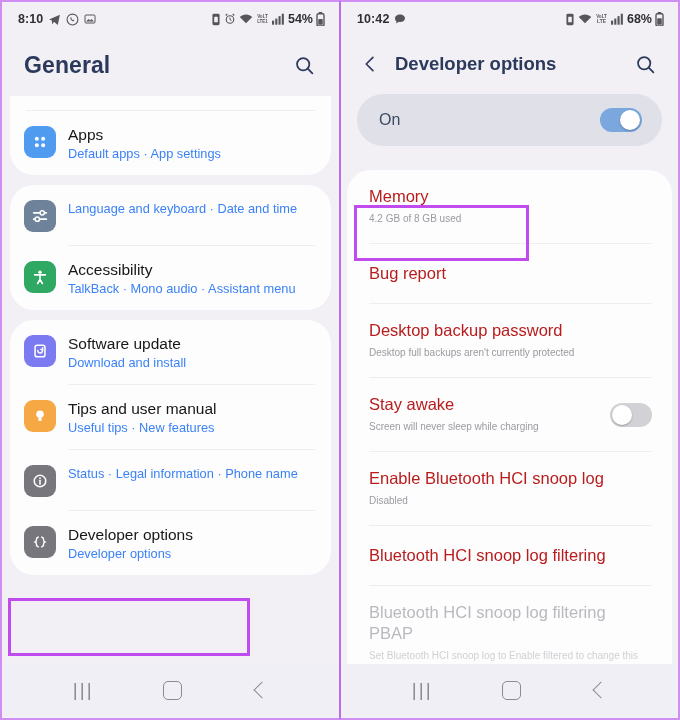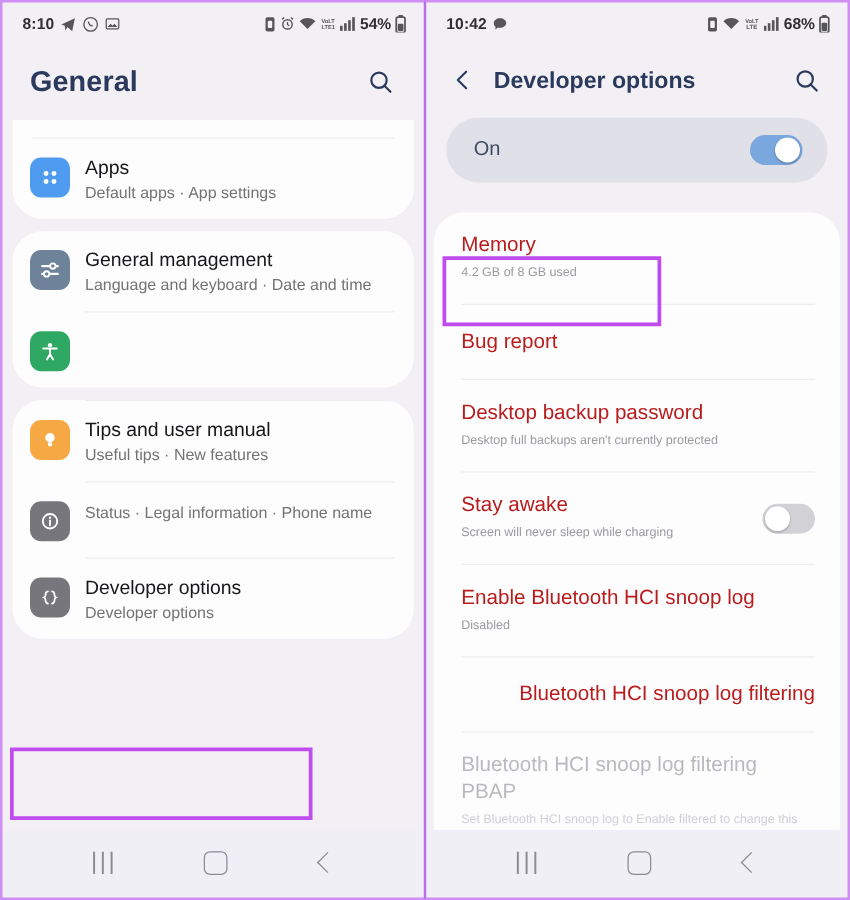--- a/index.html
+++ b/index.html
@@ -70,21 +70,21 @@
   .switch .knob{position:absolute;top:2px;width:20px;height:20px;border-radius:50%;background:#fff;box-shadow:0 1px 2px rgba(0,0,0,.25);}
   .switch.on .knob{left:20px;}
   .switch.off .knob{left:2px;}
 
   
   .card{background:#fdfdfe;border-radius:24px;margin:0 6px 10px 6px;overflow:hidden;}
   .card.first{border-radius:0 0 24px 24px;margin-top:0;}
   .row{display:flex;align-items:flex-start;padding:13px 16px 13px 14px;box-sizing:border-box;position:relative;cursor:pointer;}
   .row .tex{flex:1;min-width:0;padding-top:1px;}
   .row .ttl{font-size:15.5px;color:#17171a;line-height:19px;}
-  .row .sub{font-size:12.8px;color:#737373;line-height:16px;margin-top:2px;}
+  .row .sub{font-size:12.8px;color:#3b82f6;line-height:16px;margin-top:2px;}
   .sep{height:1px;background:#eeeef1;margin:0 16px 0 58px;}
   .sep.full{margin-left:16px;}
   .appicon{width:32px;height:32px;border-radius:9px;flex:0 0 auto;margin:2px 12px 0 0;display:flex;align-items:center;justify-content:center;}
 
   .ghostrow{height:14px;opacity:.35;}
 
   
   .rcard{background:#fdfdfe;border-radius:24px 24px 0 0;margin:0 4px 0 4px;overflow:hidden;}
   .rrow{padding:16px 20px 16px 22px;box-sizing:border-box;position:relative;display:flex;align-items:center;cursor:pointer;}
   .rrow .rtex{flex:1;min-width:0;}
@@ -215,36 +215,52 @@
         <div class="card">
           <div class="row">
             <div class="appicon" style="background:#6e8399;">
               <svg width="18" height="18" viewBox="0 0 20 20">
                   <path d="M3 6.5h14M3 13.5h14" stroke="#fff" stroke-width="1.9" stroke-linecap="round"></path>
                   <circle cx="12.5" cy="6.5" r="2.4" fill="#6e8399" stroke="#fff" stroke-width="1.7"></circle>
                   <circle cx="7" cy="13.5" r="2.4" fill="#6e8399" stroke="#fff" stroke-width="1.7"></circle>
                 </svg>
             </div>
             <div class="tex">
-              <div class="ttl">General management</div>
               <div class="sub">Language and keyboard  ·  Date and time</div>
             </div>
           </div>
           <div class="sep"></div>
           <div class="row">
             <div class="appicon" style="background:#2fa864;">
               <svg width="18" height="18" viewBox="0 0 20 20">
                   <circle cx="10" cy="4.6" r="1.9" fill="#fff"></circle>
                   <path d="M4 7.6h12M10 7.6v5M10 12.6l-2.6 4.6M10 12.6l2.6 4.6" stroke="#fff" stroke-width="1.8" stroke-linecap="round"></path>
                 </svg>
             </div>
+            <div class="tex">
+              <div class="ttl">Accessibility</div>
+              <div class="sub">TalkBack  ·  Mono audio  ·  Assistant menu</div>
+            </div>
           </div>
         </div>
 
         <div class="card">
+          <div class="row">
+            <div class="appicon" style="background:#7b7af0;">
+              <svg width="18" height="18" viewBox="0 0 20 20">
+                  <rect x="4.5" y="3.5" width="11" height="13" rx="2.4" fill="none" stroke="#fff" stroke-width="1.7"></rect>
+                  <path d="M7.6 9.4a2.6 2.6 0 104.8-1.1" stroke="#fff" stroke-width="1.6" fill="none" stroke-linecap="round"></path>
+                  <path d="M12.9 6.2l.1 2.3-2.2-.3" stroke="#fff" stroke-width="1.5" fill="none" stroke-linecap="round"></path>
+                </svg>
+            </div>
+            <div class="tex">
+              <div class="ttl">Software update</div>
+              <div class="sub">Download and install</div>
+            </div>
+          </div>
           <div class="sep"></div>
 
           <div class="row">
             <div class="appicon" style="background:#f5a843;">
               <svg width="18" height="18" viewBox="0 0 20 20">
                   <circle cx="10" cy="8" r="4.2" fill="#fff"></circle>
                   <rect x="8.1" y="12" width="3.8" height="3.6" rx="1.4" fill="#fff"></rect>
                 </svg>
             </div>
             <div class="tex">
@@ -412,21 +428,21 @@
           <div class="rsep"></div>
 
           <div class="rrow">
             <div class="rtex">
               <div class="rttl">Enable Bluetooth HCI snoop log</div>
               <div class="rsub">Disabled</div>
             </div>
           </div>
           <div class="rsep"></div>
 
-          <div class="rrow" style="padding-top:19px;padding-bottom:19px;text-align:right;">
+          <div class="rrow" style="padding-top:19px;padding-bottom:19px;">
             <div class="rtex">
               <div class="rttl">Bluetooth HCI snoop log filtering</div>
             </div>
           </div>
           <div class="rsep"></div>
 
           <div class="rrow dim">
             <div class="rtex">
               <div class="rttl">Bluetooth HCI snoop log filtering PBAP</div>
               <div class="rsub">Set Bluetooth HCI snoop log to Enable filtered to change this option</div>

